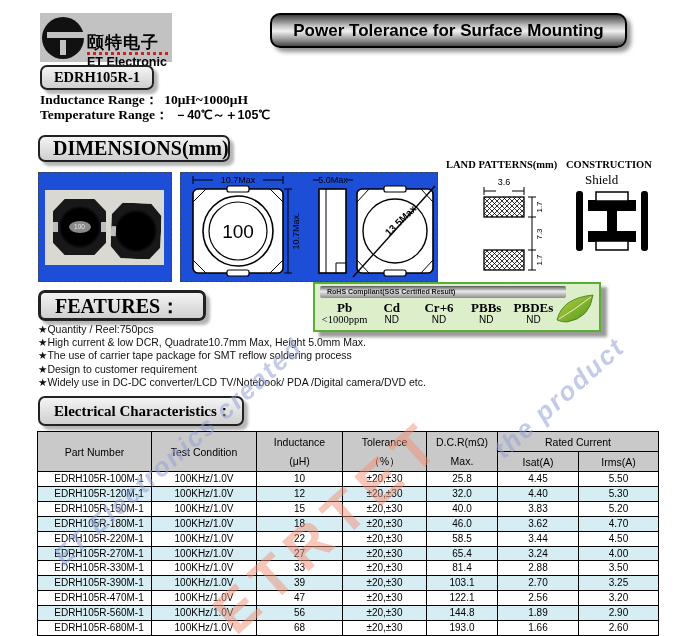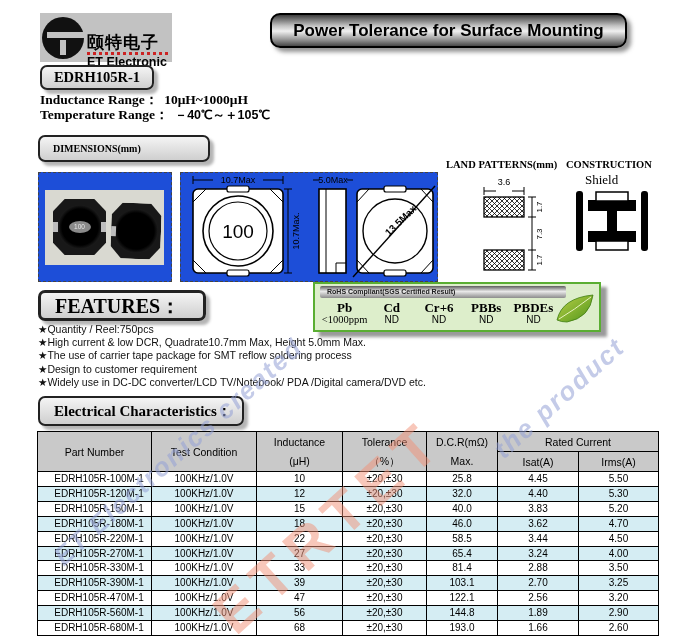--- a/index.html
+++ b/index.html
@@ -22,21 +22,21 @@
         border-radius:10px;box-sizing:border-box;text-align:center;line-height:31px;
         font-size:17px;font-weight:bold;
         background:linear-gradient(180deg,#3d3d3d 0%,#c3c3c3 35%,#f0f0f0 52%,#9a9a9a 78%,#474747 100%);
         box-shadow:4px 4px 4px rgba(60,60,60,.55);}
 
   
   .box{position:absolute;border:2px solid #222;border-radius:7px;box-sizing:border-box;
        background:linear-gradient(180deg,#f4f4f4,#cfcfcf);box-shadow:4px 4px 3px #b5b5b5;
        font-family:"Liberation Serif",serif;font-weight:bold;}
   .model-badge{left:40px;top:65px;width:114px;height:25px;font-size:14.5px;text-align:center;line-height:21px;}
-  .dim-box{left:38px;top:135px;width:172px;height:27px;font-size:10px;padding-left:13px;line-height:23px;}
+  .dim-box{left:38px;top:135px;width:192px;height:27px;font-size:20px;padding-left:13px;line-height:23px;}
   .feat-box{left:38px;top:290px;width:168px;height:31px;font-size:20px;padding-left:14px;line-height:27px;border-width:3px;}
   .elec-box{left:38px;top:396px;width:206px;height:30px;font-size:15px;padding-left:14px;line-height:26px;}
 
   
   .spec{position:absolute;left:40px;font-size:13.5px;font-weight:bold;white-space:nowrap;}
   .spec-1{top:91px;}
   .spec-2{top:106px;}
   .spec .spec-label{font-family:"Liberation Serif",serif;}
   .spec .spec-val{font-family:"Liberation Serif",serif;margin-left:6px;}
   .spec-2 .spec-val{font-family:"Liberation Sans",sans-serif;font-size:12.5px;}

